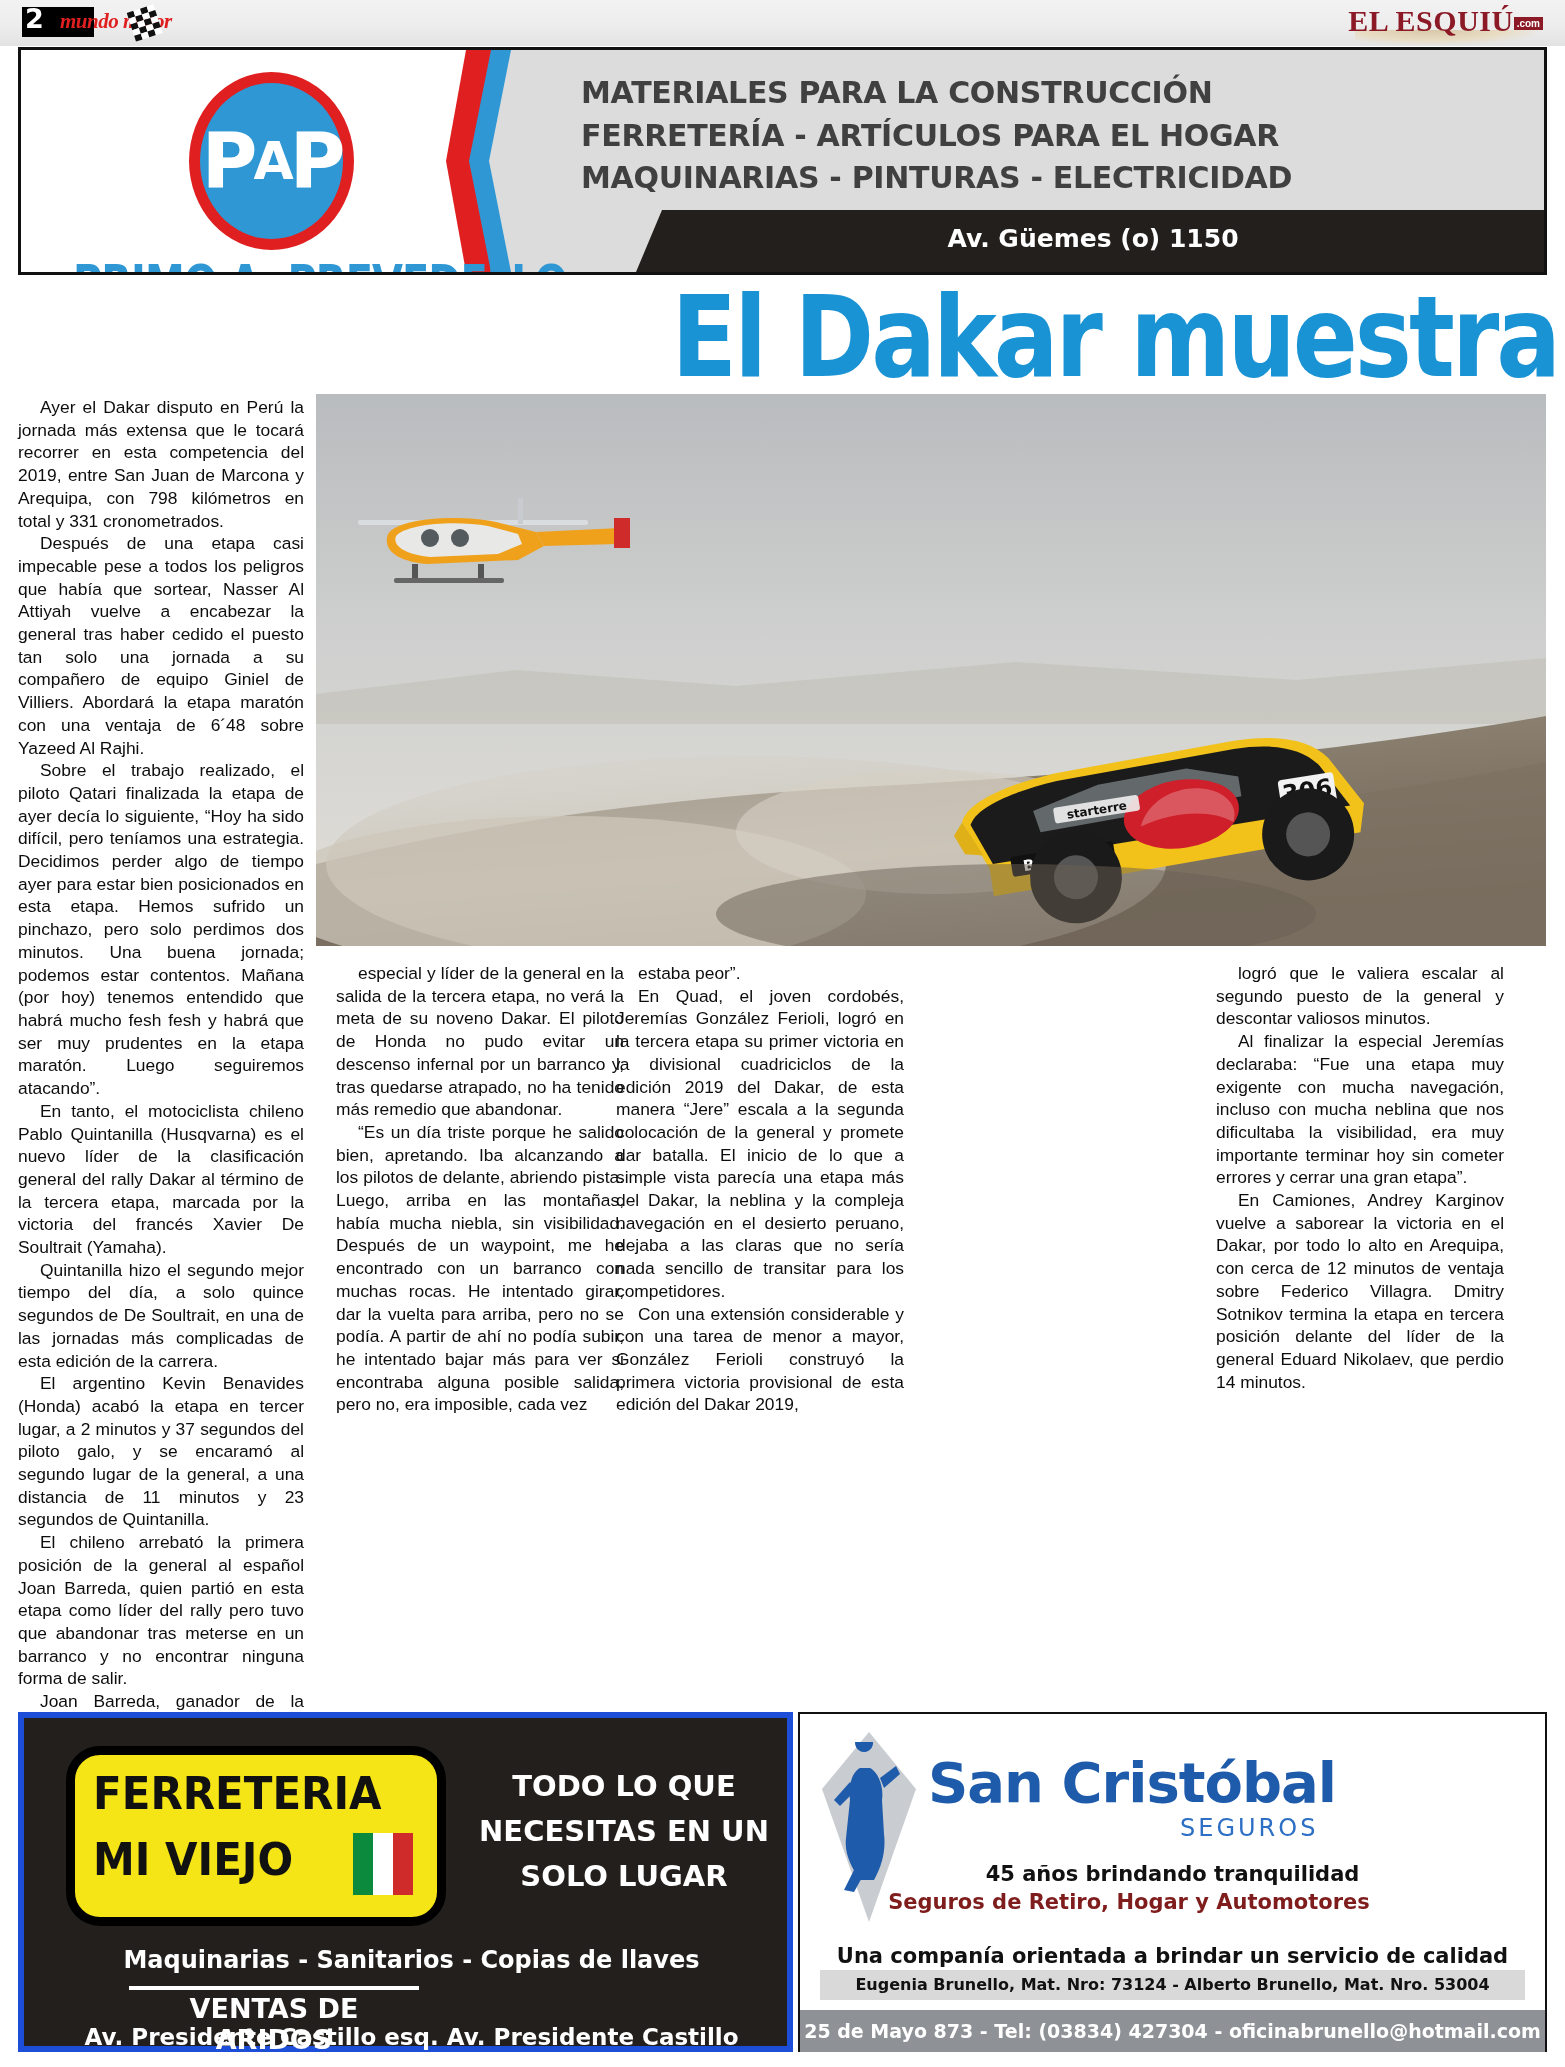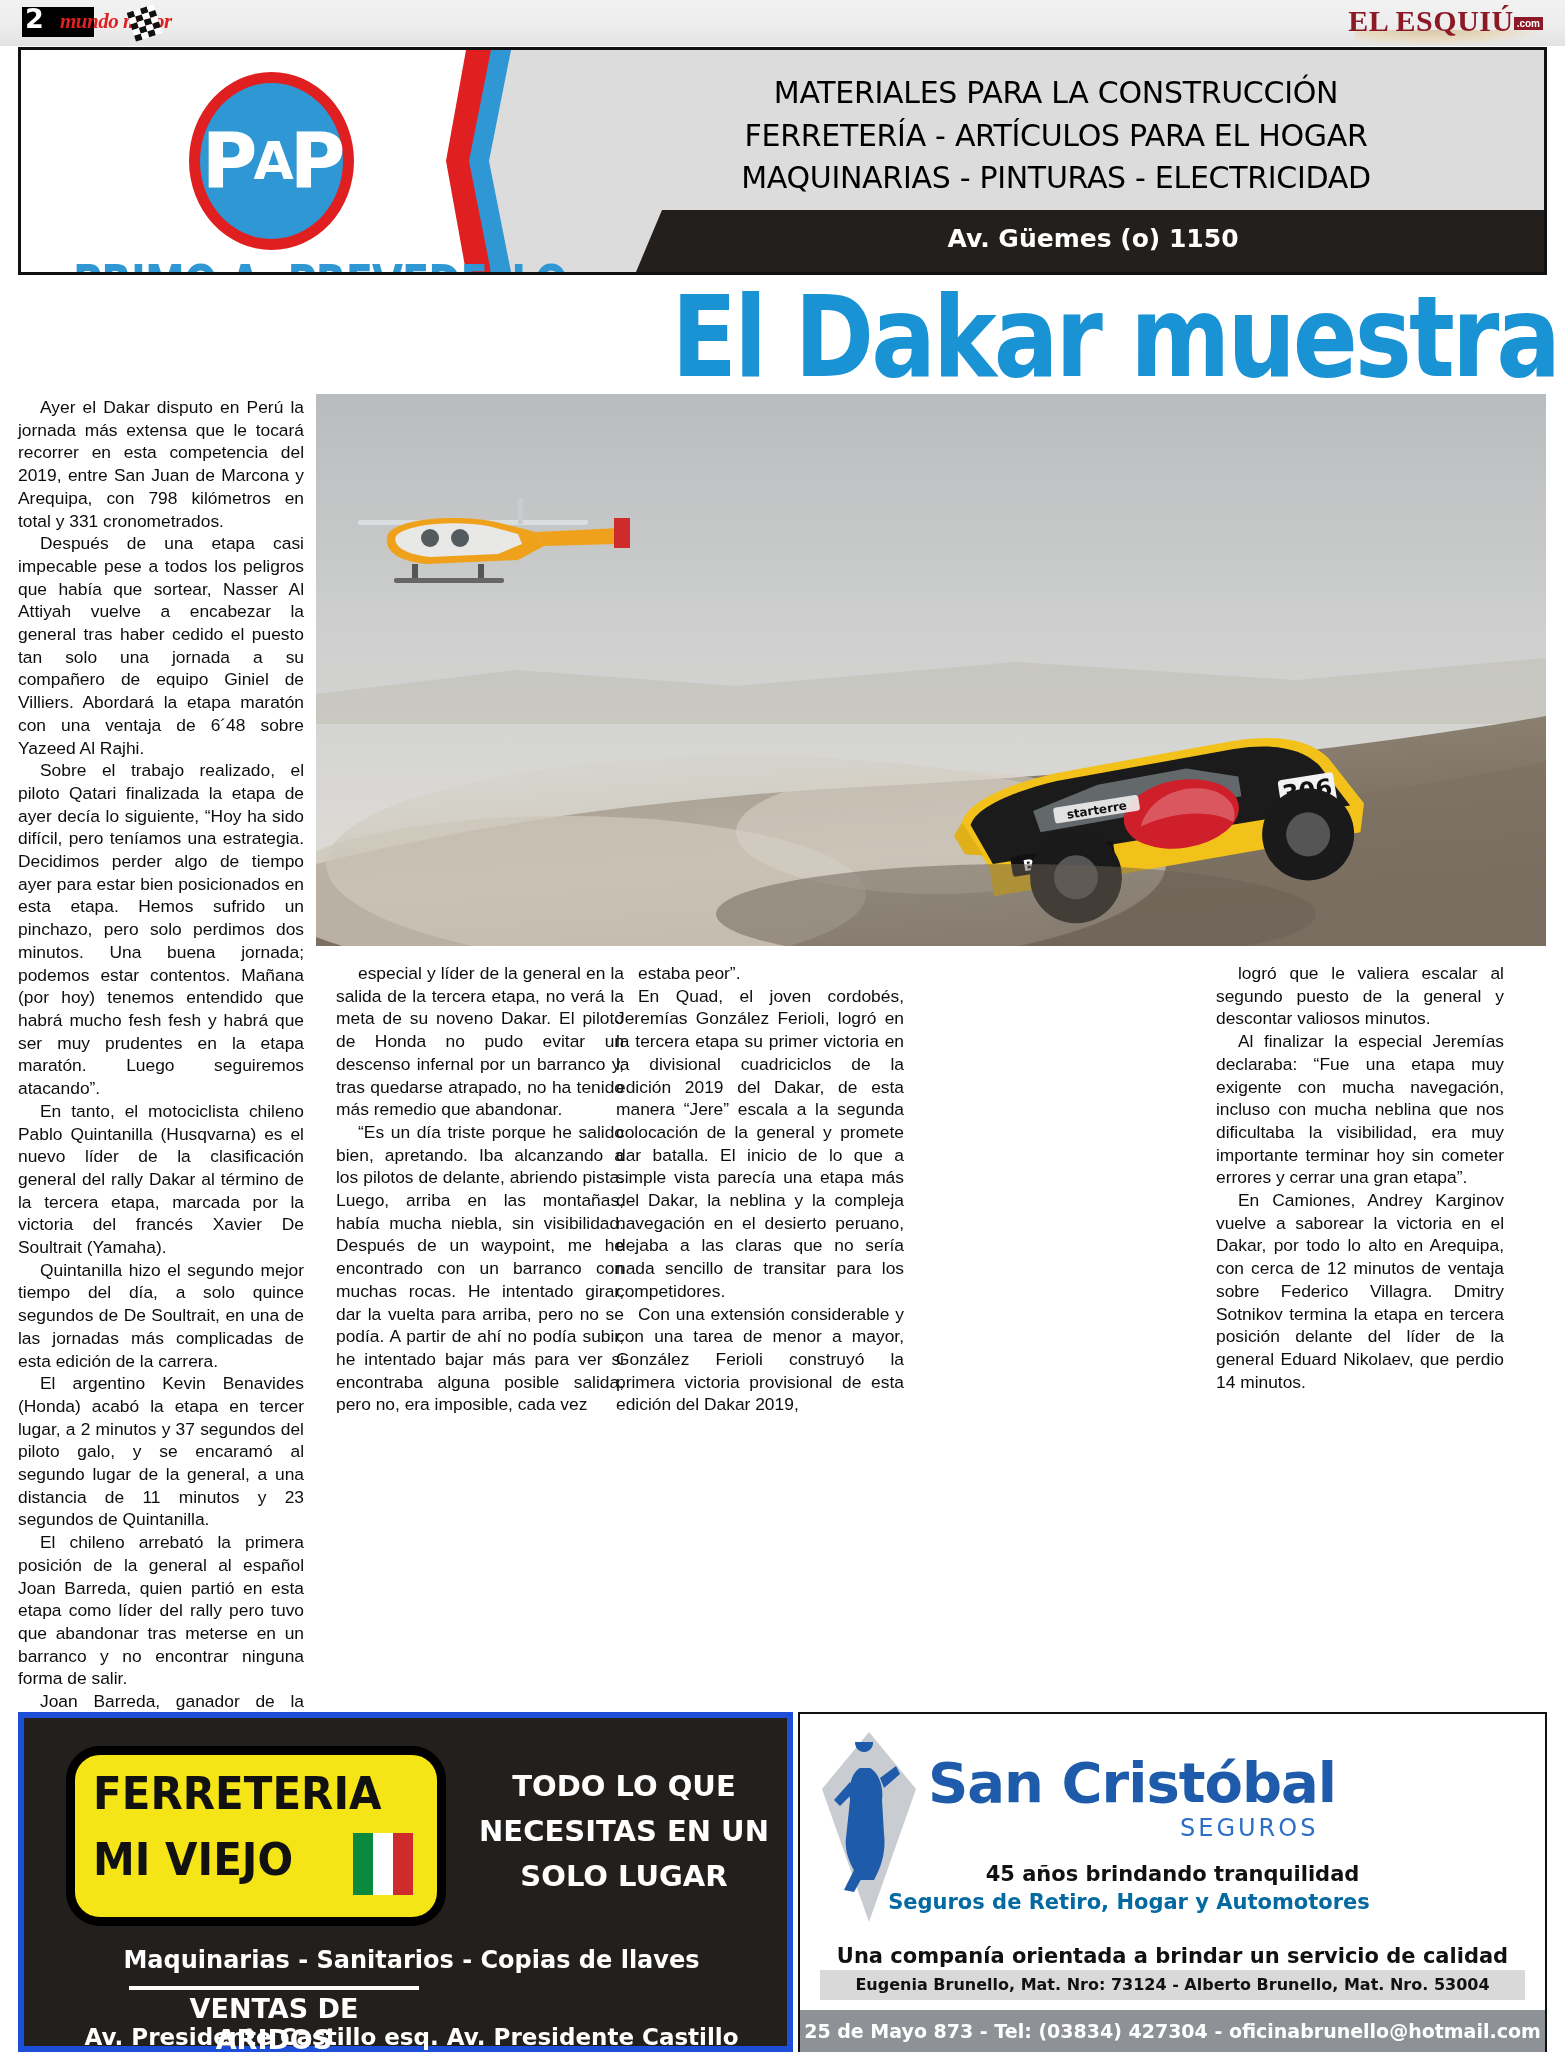--- a/index.html
+++ b/index.html
@@ -41,22 +41,22 @@
   .pap-text .small{font-size:52px;vertical-align:-2px;}
   .prevedello{position:absolute;left:52px;top:205px;font-weight:bold;font-size:40px;
     color:#2f97d4;font-family:"DejaVu Sans", sans-serif;letter-spacing:-1px;
     transform:scaleY(1.28);transform-origin:left top;}
   .chev-red{position:absolute;left:425px;top:0px;width:1104px;height:222px;background:#e02020;
     clip-path:polygon(20px 0,1104px 0,1104px 222px,20px 222px,0 111px);}
   .chev-blue{position:absolute;left:448px;top:0px;width:1081px;height:222px;background:#2f97d4;
     clip-path:polygon(22px 0,1081px 0,1081px 222px,22px 222px,0 111px);}
   .chev-gray{position:absolute;left:468px;top:0px;width:1061px;height:222px;background:#dcdcdc;
     clip-path:polygon(22px 0,1061px 0,1061px 222px,22px 222px,0 111px);}
-  .ad-lines{position:absolute;left:560px;top:22px;width:950px;text-align:center;
-    font-family:"DejaVu Sans", sans-serif;font-weight:normal;font-size:30px;color:#000000;
+  .ad-lines{position:absolute;left:560px;top:22px;width:950px;text-align:left;
+    font-family:"DejaVu Sans", sans-serif;font-weight:bold;font-size:30px;color:#404040;
     line-height:1.42;letter-spacing:-0.3px;}
   .ad-addr-bar{position:absolute;left:615px;top:160px;width:914px;height:62px;background:#231f1c;
     clip-path:polygon(26px 0,914px 0,914px 62px,0 62px);}
   .ad-addr{position:absolute;left:615px;top:174px;width:914px;text-align:center;color:#fff;
     font-family:"DejaVu Sans", sans-serif;font-weight:bold;font-size:25px;}
 
   
   .headline{position:absolute;left:0;top:282px;width:1558px;text-align:right;
     font-family:"DejaVu Sans", sans-serif;font-weight:bold;font-size:96px;color:#1a93d4;
     letter-spacing:-3px;line-height:1;transform:scaleY(1.16);transform-origin:right top;}
@@ -101,21 +101,21 @@
   .sc-kite{position:absolute;left:22px;top:18px;width:94px;height:190px;background:#c9cdd2;
     clip-path:polygon(50% 0,100% 30%,50% 100%,0 30%);}
   .sc-fig{position:absolute;left:30px;top:28px;width:76px;height:150px;}
   .sc-name{position:absolute;left:128px;top:36px;font-family:"DejaVu Sans", sans-serif;
     font-weight:bold;font-size:56px;color:#1f5bab;letter-spacing:-1px;}
   .sc-seg{position:absolute;left:380px;top:100px;font-family:"DejaVu Sans", sans-serif;
     font-size:24px;color:#2d6fc4;letter-spacing:3px;}
   .sc-l1{position:absolute;left:0;top:148px;width:745px;text-align:center;
     font-family:"DejaVu Sans", sans-serif;font-weight:bold;font-size:21px;color:#111;}
   .sc-l2{position:absolute;left:0;top:176px;width:658px;text-align:center;
-    font-family:"DejaVu Sans", sans-serif;font-weight:bold;font-size:21px;color:#0369a1;}
+    font-family:"DejaVu Sans", sans-serif;font-weight:bold;font-size:21px;color:#7f1d1d;}
   .sc-l3{position:absolute;left:0;top:230px;width:745px;text-align:center;
     font-family:"DejaVu Sans", sans-serif;font-weight:bold;font-size:21px;color:#111;}
   .sc-mat{position:absolute;left:20px;top:256px;width:705px;height:30px;background:#d9d9d9;
     text-align:center;font-family:"DejaVu Sans", sans-serif;font-weight:bold;font-size:16px;
     color:#111;line-height:30px;}
   .sc-foot{position:absolute;left:0;top:296px;width:745px;height:42px;background:#8e9195;
     text-align:center;color:#fff;font-family:"DejaVu Sans", sans-serif;font-weight:bold;
     font-size:19px;line-height:42px;}
 </style>
 </head>

